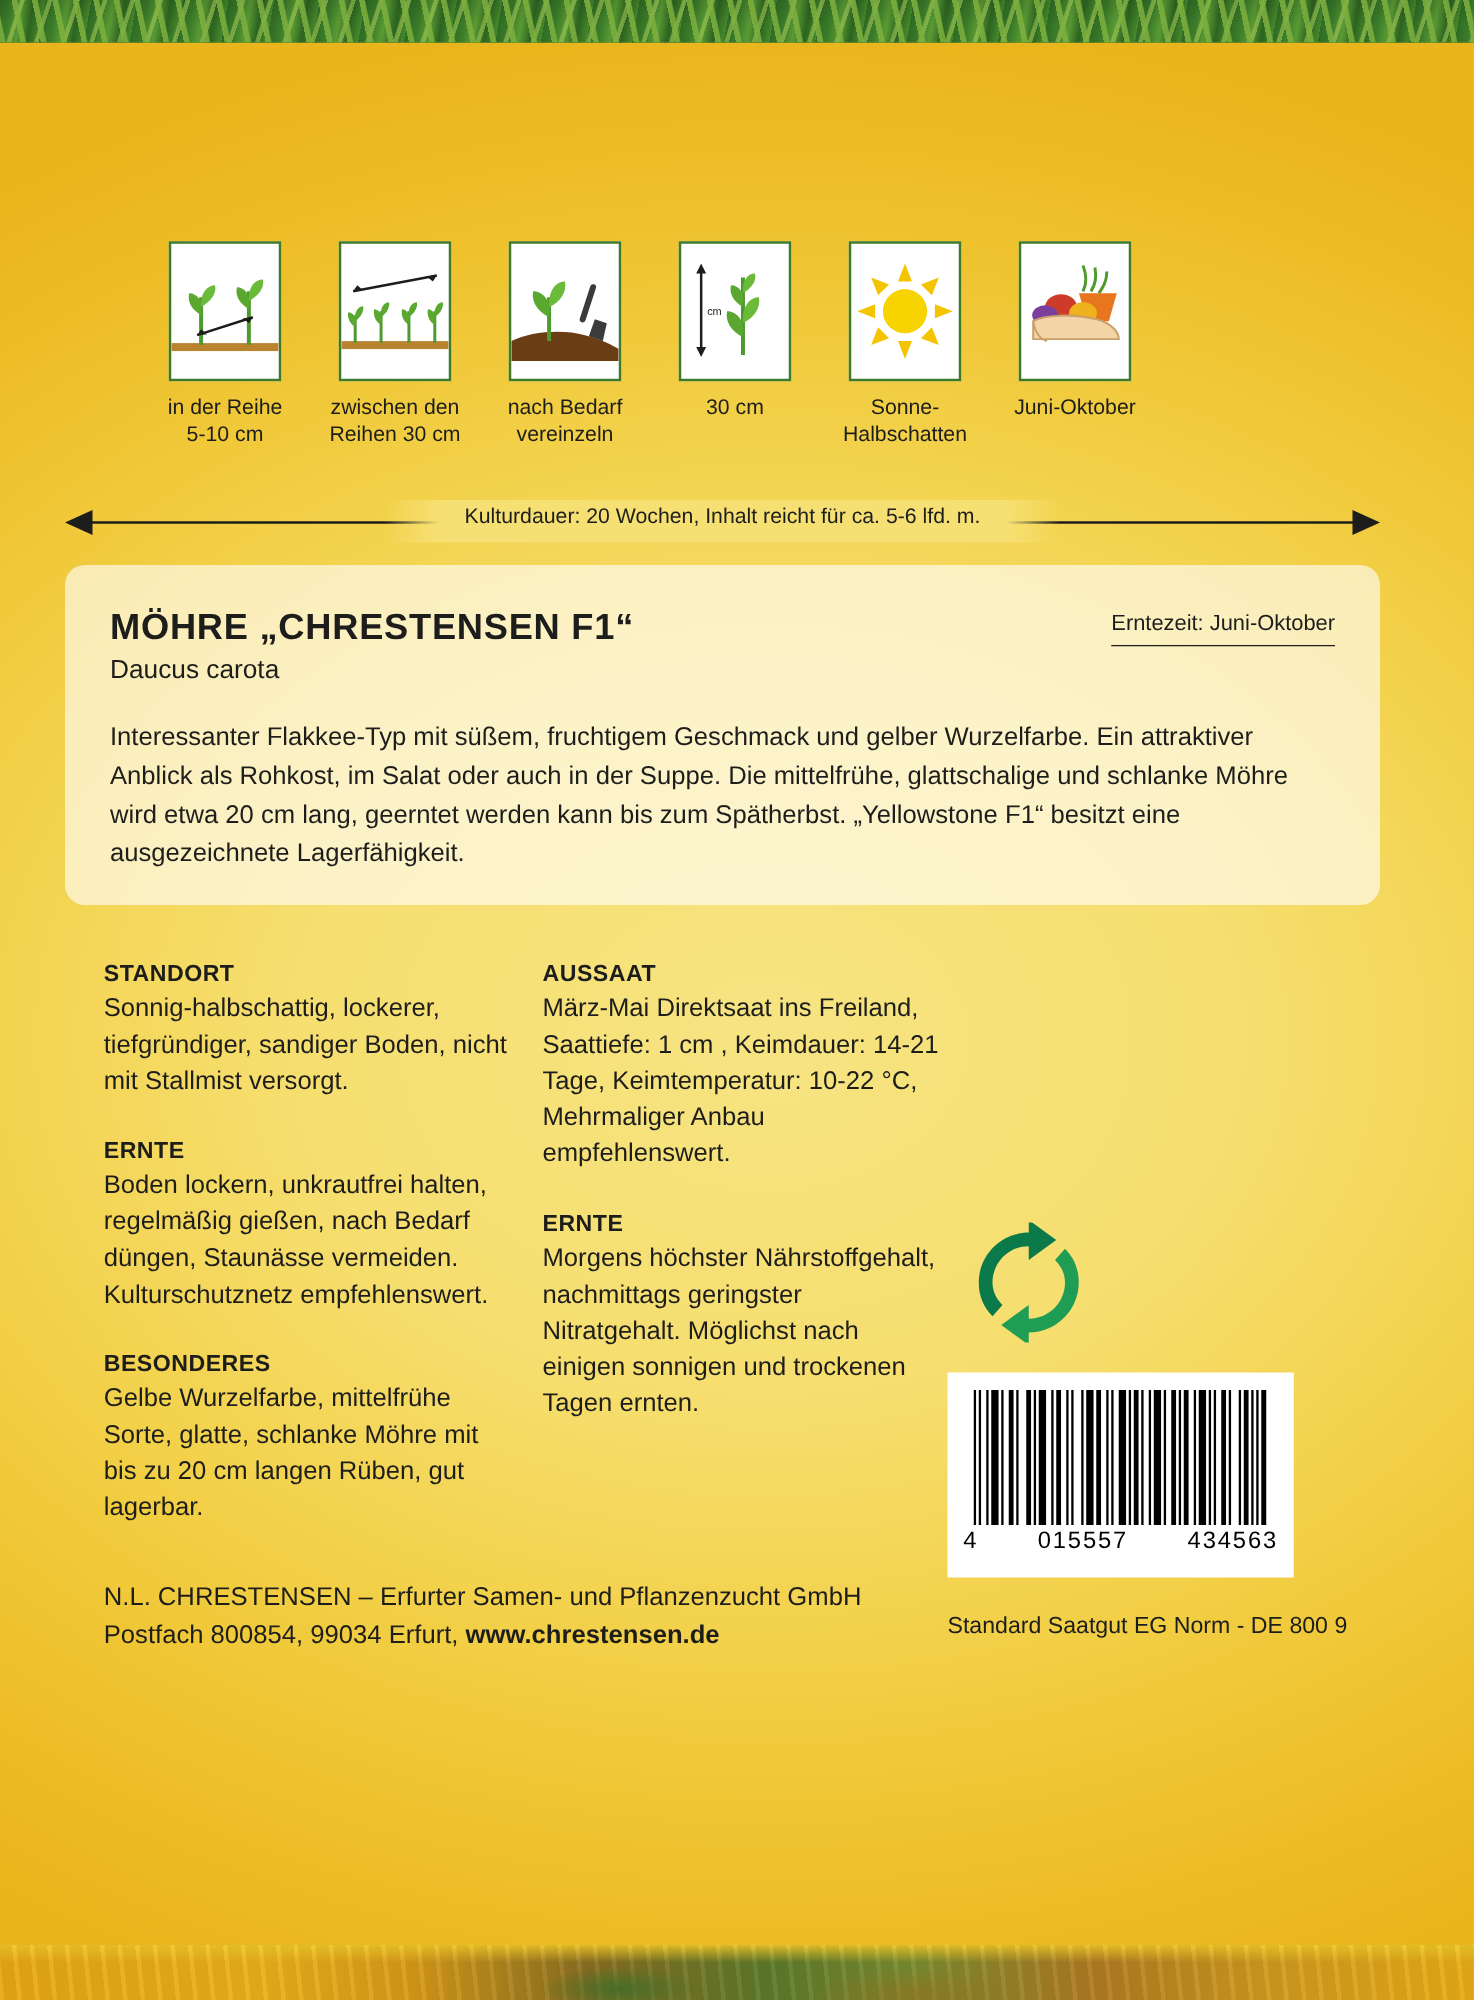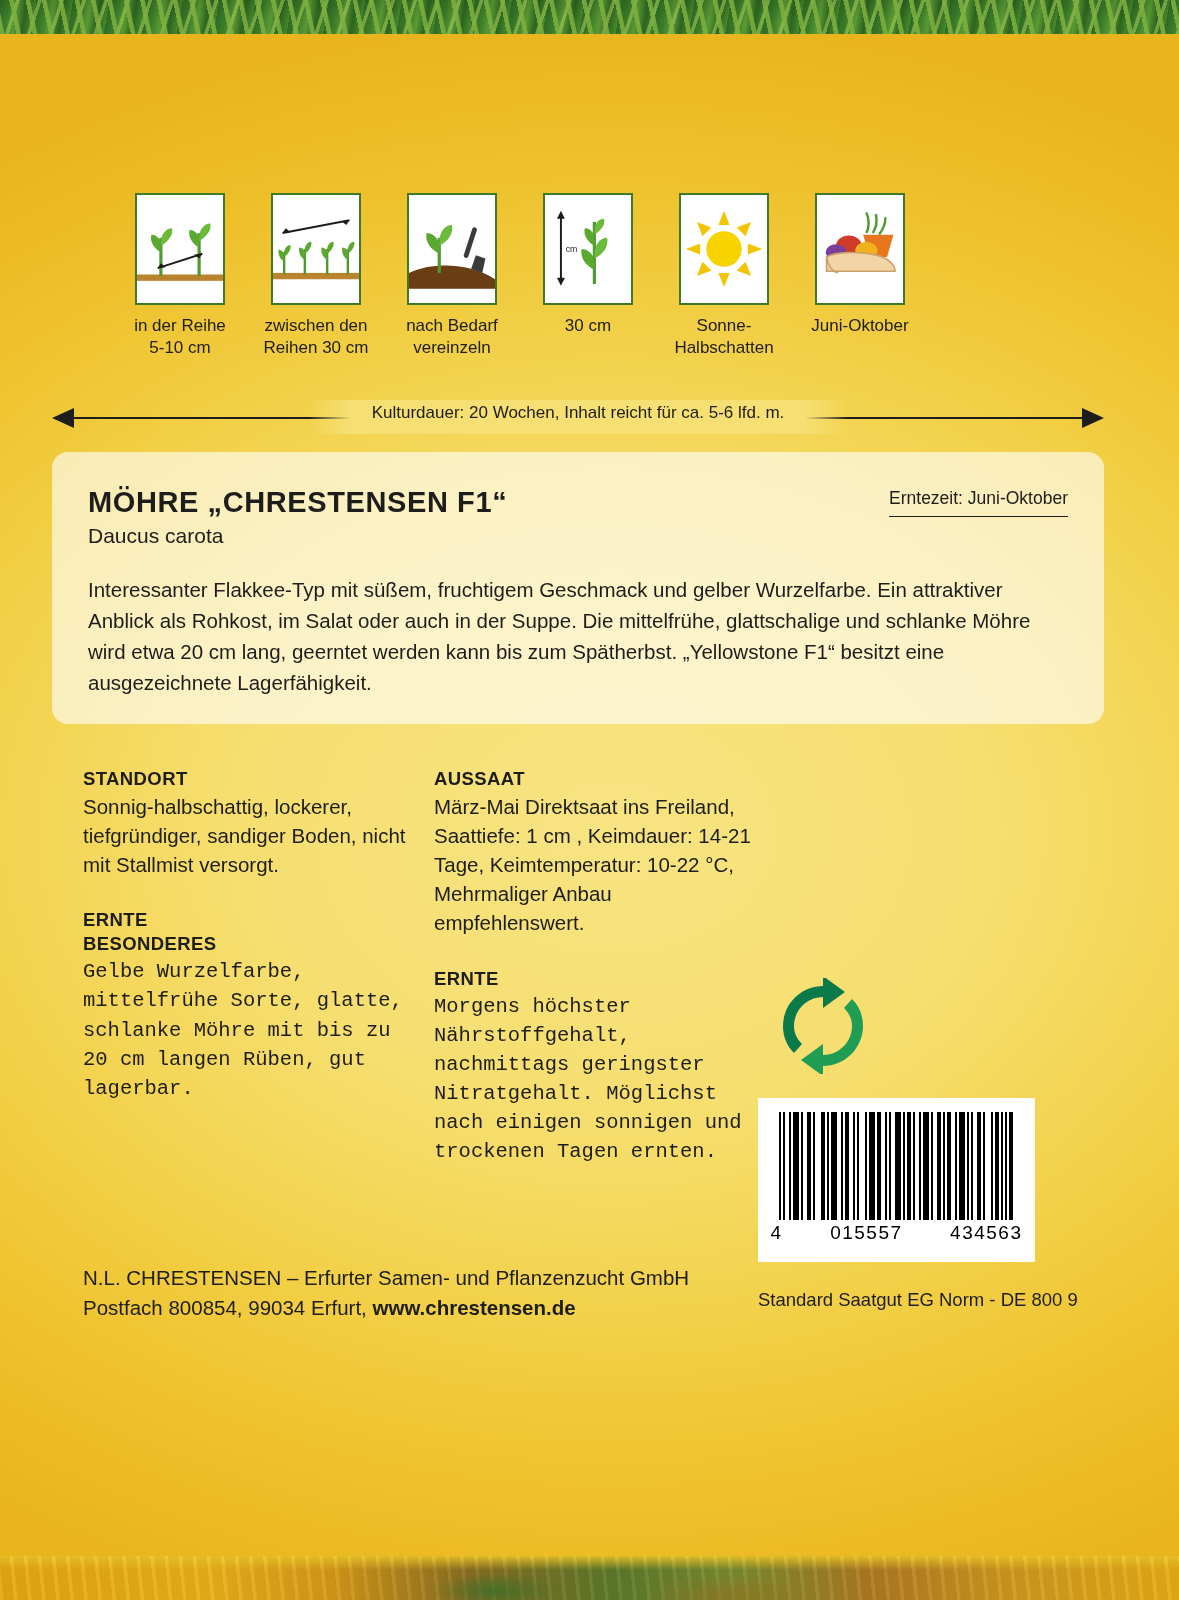--- a/index.html
+++ b/index.html
@@ -200,21 +200,21 @@
     font-size: 18.5px;
     font-weight: bold;
     letter-spacing: 0.4px;
     margin: 0 0 2px 0;
   }
   .sec-body {
     font-size: 20.5px;
     line-height: 1.42;
     margin: 0 0 30px 0;
   }
-  .sec-body:last-child { margin-bottom: 0; font-family: Liberation Mono, monospace; }
+  .sec-body:last-child { margin-bottom: 0; }
 
   
   .footer {
     position: absolute;
     top: 1263px;
     left: 83px;
     width: 700px;
     font-size: 20.5px;
     line-height: 1.45;
     color: #1d1d1b;
@@ -413,20 +413,21 @@
     <h1>MÖHRE „CHRESTENSEN F1“</h1>
     <div class="latin">Daucus carota</div>
     <div class="desc">Interessanter Flakkee-Typ mit süßem, fruchtigem Geschmack und gelber Wurzelfarbe. Ein attraktiver Anblick als Rohkost, im Salat oder auch in der Suppe. Die mittelfrühe, glattschalige und schlanke Möhre wird etwa 20 cm lang, geerntet werden kann bis zum Spätherbst. „Yellowstone F1“ besitzt eine ausgezeichnete Lagerfähigkeit.</div>
   </div>
 
   <div class="col col-left">
     <div class="sec-title">STANDORT</div>
     <p class="sec-body">Sonnig-halbschattig, lockerer, tiefgründiger, sandiger Boden, nicht mit Stallmist versorgt.</p>
 
     <div class="sec-title">ERNTE</div>
+    <p class="sec-body">Boden lockern, unkrautfrei halten, regelmäßig gießen, nach Bedarf düngen, Staunässe vermeiden. Kulturschutznetz empfehlenswert.</p>
 
     <div class="sec-title">BESONDERES</div>
     <p class="sec-body">Gelbe Wurzelfarbe, mittelfrühe Sorte, glatte, schlanke Möhre mit bis zu 20 cm langen Rüben, gut lagerbar.</p>
   </div>
 
   <div class="col col-mid">
     <div class="sec-title">AUSSAAT</div>
     <p class="sec-body">März-Mai Direktsaat ins Freiland, Saattiefe: 1 cm , Keimdauer: 14-21 Tage, Keimtemperatur: 10-22 °C, Mehrmaliger Anbau empfehlenswert.</p>
 
     <div class="sec-title">ERNTE</div>

